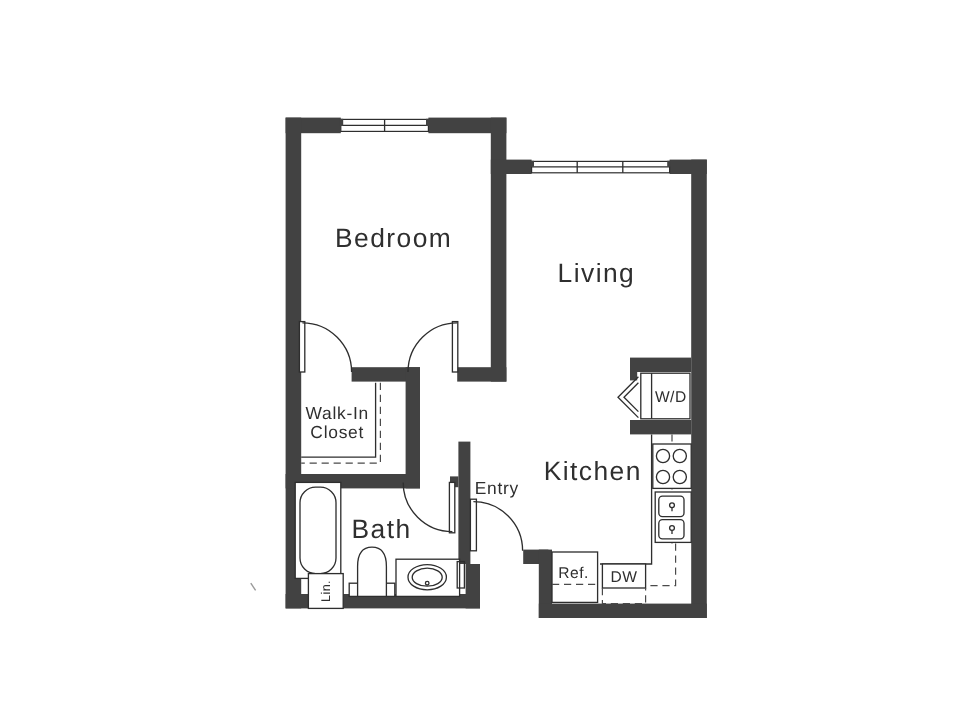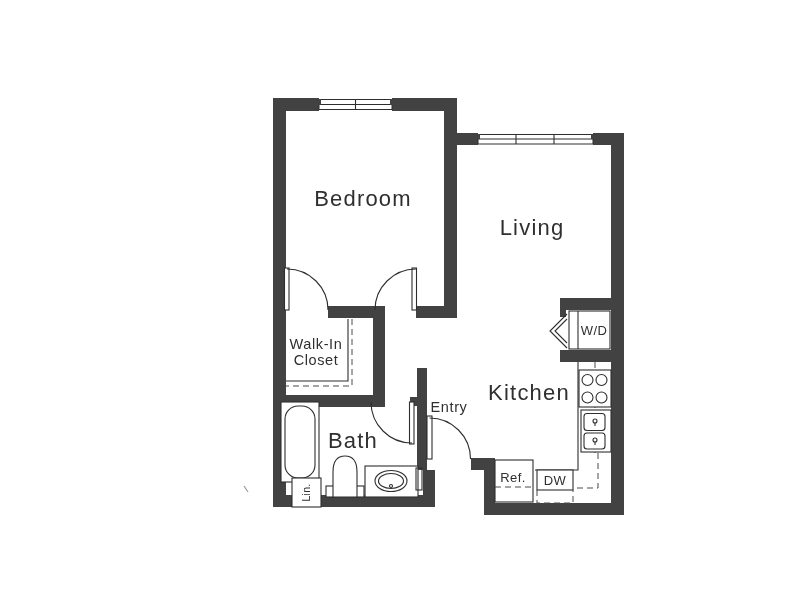--- a/index.html
+++ b/index.html
@@ -1,16 +1,16 @@
 <!DOCTYPE html>
 <html style="--wall: #424242; --line: #2e2e2e; --dash: #4a4a4a; --text: #2f2f2f; --bg: #ffffff;"><head>
 <meta charset="utf-8">
 <style>
   html,body{margin:0;padding:0;background:#fff;}
-  #page{position:relative;width:708px;height:600px;background:var(--bg,#fff);overflow:hidden;margin-left:35px;}
+  #page{position:relative;width:708px;height:600px;background:var(--bg,#fff);overflow:hidden;}
   svg{display:block;}
   .wall{fill:var(--wall,#424242);stroke:none;}
   .ln{stroke:var(--line,#2e2e2e);stroke-width:1.1;fill:none;}
   .fix{stroke:var(--line,#2e2e2e);stroke-width:1.1;fill:#fff;}
   .fixn{stroke:var(--line,#2e2e2e);stroke-width:1.1;fill:none;}
   .winbox{stroke:var(--line,#2e2e2e);stroke-width:1;fill:#fff;}
   .dash{stroke:var(--dash,#4a4a4a);stroke-width:1;fill:none;stroke-dasharray:6 4;}
   .speck{stroke:#9a9a9a;stroke-width:1.2;fill:none;}
   text{font-family:"Liberation Sans","DejaVu Sans",sans-serif;fill:var(--text,#2f2f2f);}
   .room{font-size:22px;letter-spacing:1.2px;}

